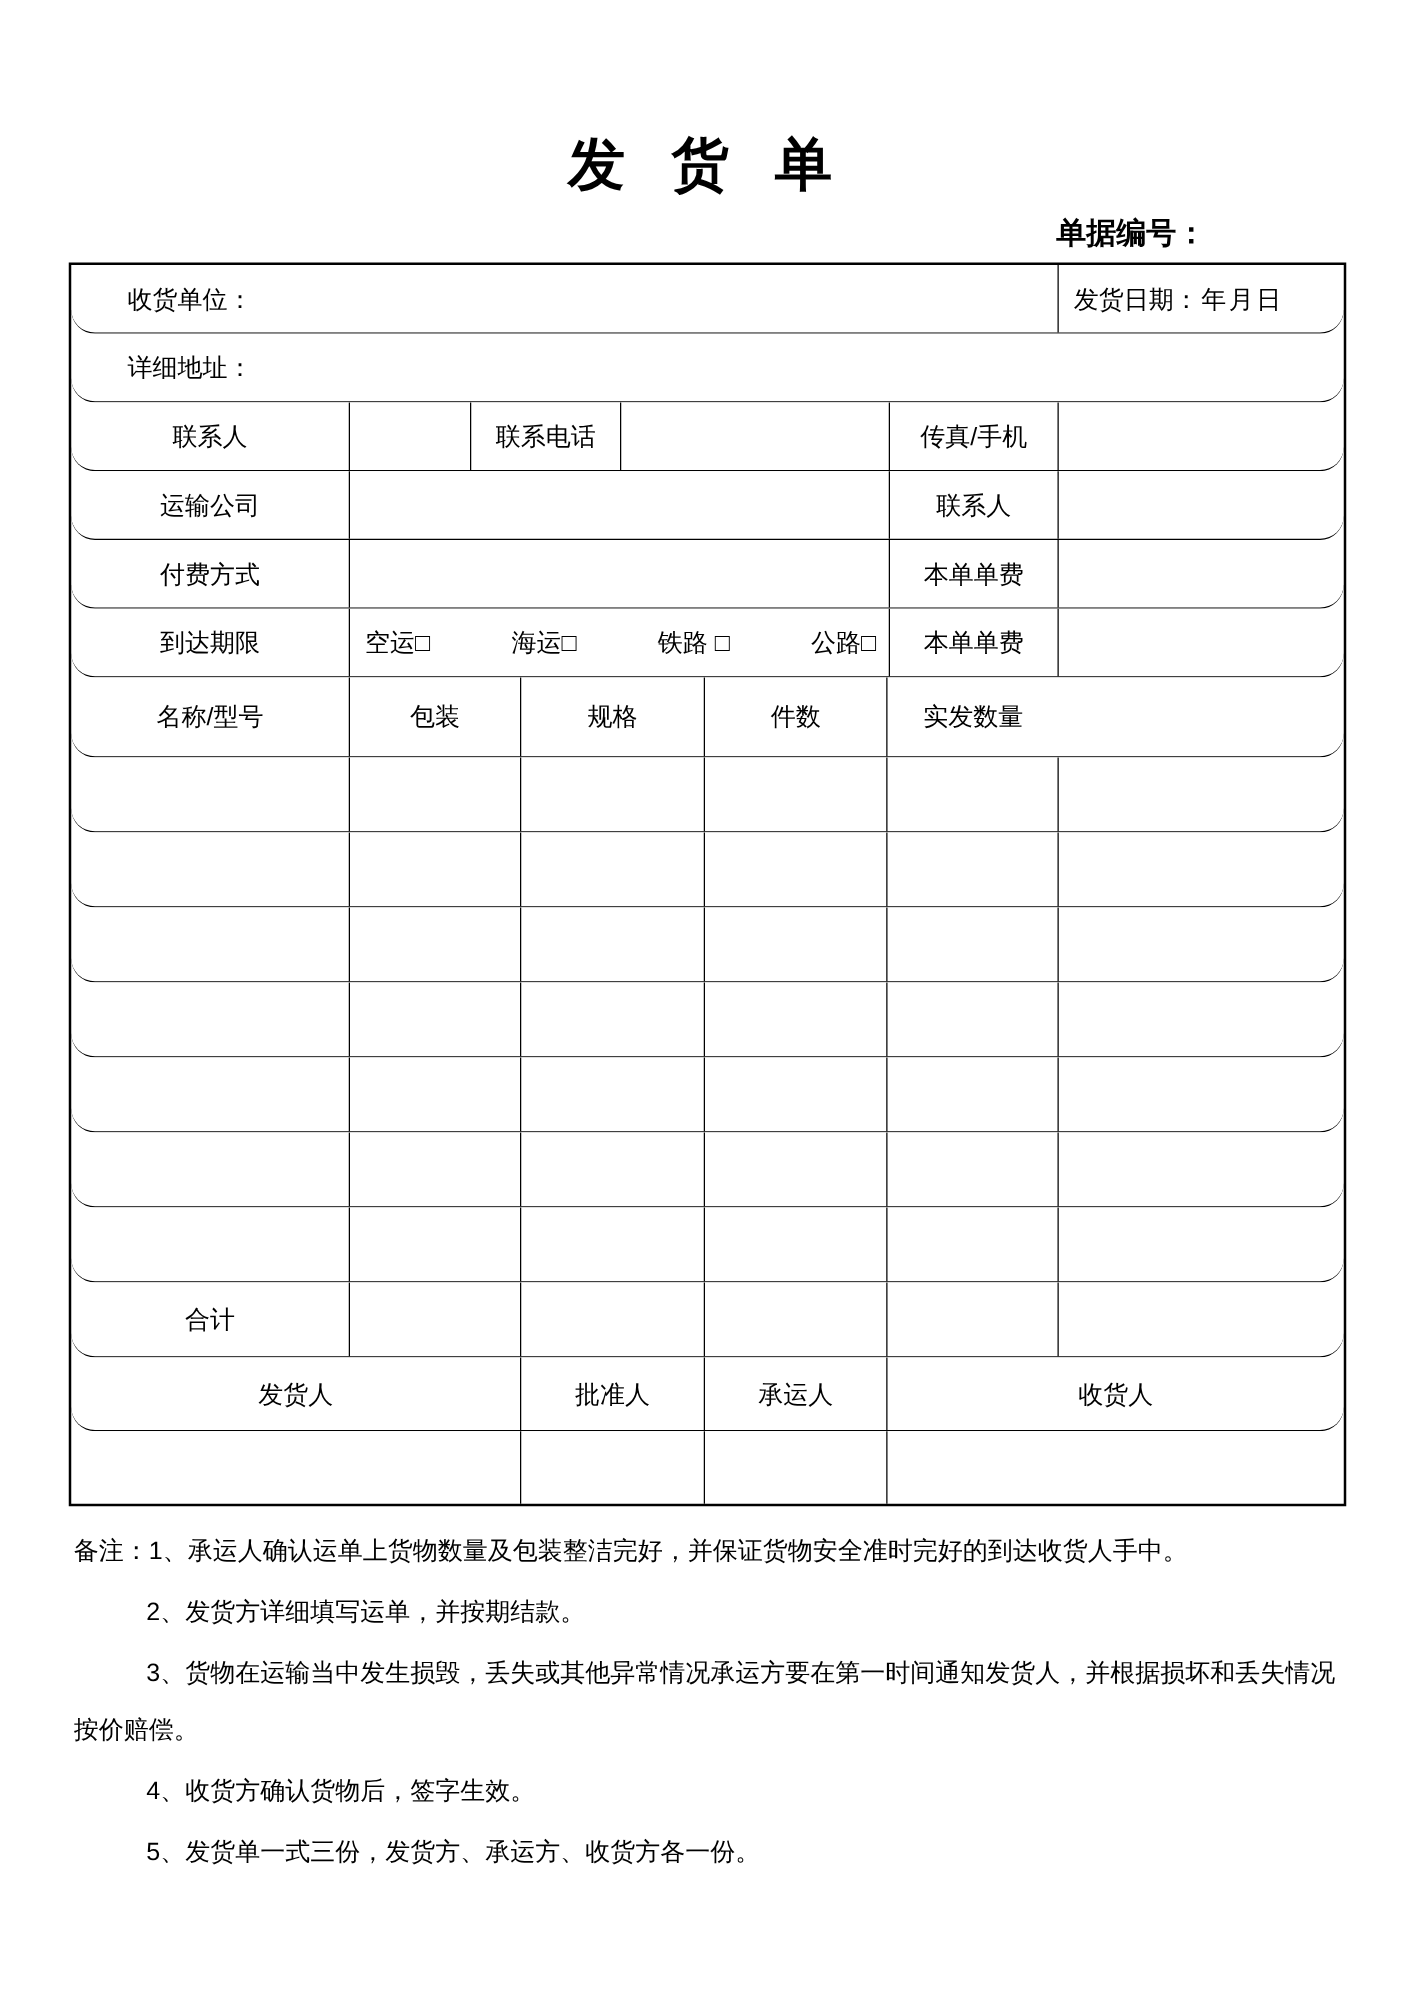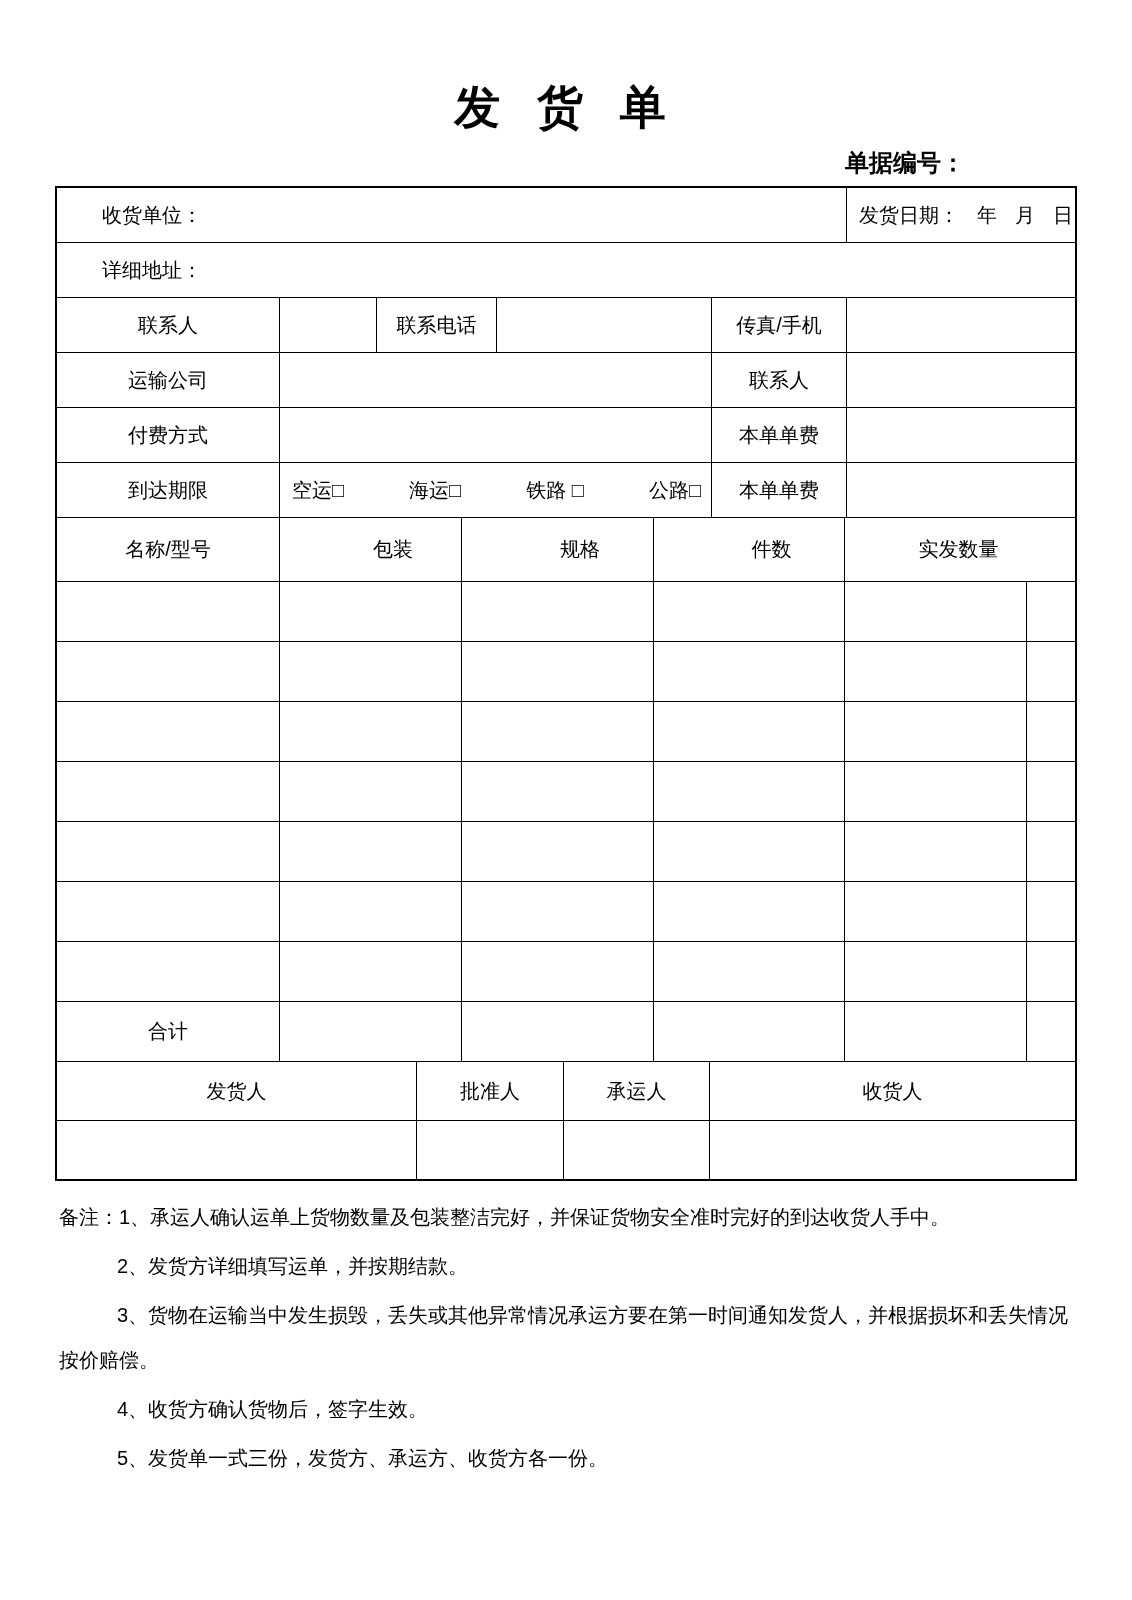--- a/index.html
+++ b/index.html
@@ -2,49 +2,49 @@
 <html><head>
 <meta charset="utf-8">
 <style>
   html, body { margin: 0; padding: 0; background: #e8e8e8; }
   #page {
     width: 1132px; height: 1600px; margin: 0 auto;
     background: #fff; color: #000; position: relative; overflow: hidden;
     font-family: "Liberation Sans", "DejaVu Sans", sans-serif;
   }
   #doc-title {
-    padding-top: 80px; text-align: center;
+    padding-top: 104px; text-align: center;
     font-size: 46px; font-weight: 700; letter-spacing: 12px; line-height: 54px;
   }
   #doc-number {
     margin-top: 16px; margin-left: 845px; height: 26px;
     font-size: 24px; font-weight: 700; line-height: 26px;
   }
   #form-table {
     box-sizing: border-box;
     margin: 10px 55px 0 55px; width: 1022px;
     border: 2px solid #000;
   }
-  .row { display: grid; border-bottom: 1.5px solid #000; }
+  .row { display: grid; border-bottom: 1.5px solid #000; border-radius: 19px; }
   .row.last { border-bottom: none; }
   .rowA { grid-template-columns: 223px 97px 120px 215px 135px 1fr; height: 54px; }
   .rowA.span-right { grid-template-columns: 790px 1fr; }
   .rowA.full { grid-template-columns: 1fr; }
   .rowA.wide-mid { grid-template-columns: 223px 432px 135px 1fr; }
-  .rowB { grid-template-columns: 223px 137px 147px 146px 137px 1fr; height: 59px; gap: 45px; }
+  .rowB { grid-template-columns: 223px 137px 147px 146px 137px 1fr; height: 59px; }
   .rowB.header-row { height: 63px; }
   .rowC { grid-template-columns: 360px 147px 146px 1fr; height: 58px; }
   .cell {
     border-right: 1.5px solid #000;
     display: flex; align-items: center; justify-content: center;
     font-size: 20px; overflow: hidden; white-space: nowrap;
   }
   .cell:last-child { border-right: none; }
   .cell.left { justify-content: flex-start; padding-left: 45px; }
-  .cell.date-cell { justify-content: flex-start; padding-left: 12px; gap: 18px; }
+  .cell.date-cell { justify-content: flex-start; padding-left: 12px; gap: 2px; }
   .cell.methods { justify-content: space-between; padding: 0 10px 0 12px; }
   #notes { margin: 14px 55px 0 55px; font-size: 20px; line-height: 45px; }
   #notes p { margin: 4px; white-space: normal; }
   #notes p.indent { text-indent: 58px; }
 </style>
 </head>
 <body>
 
 <div id="page">
 

